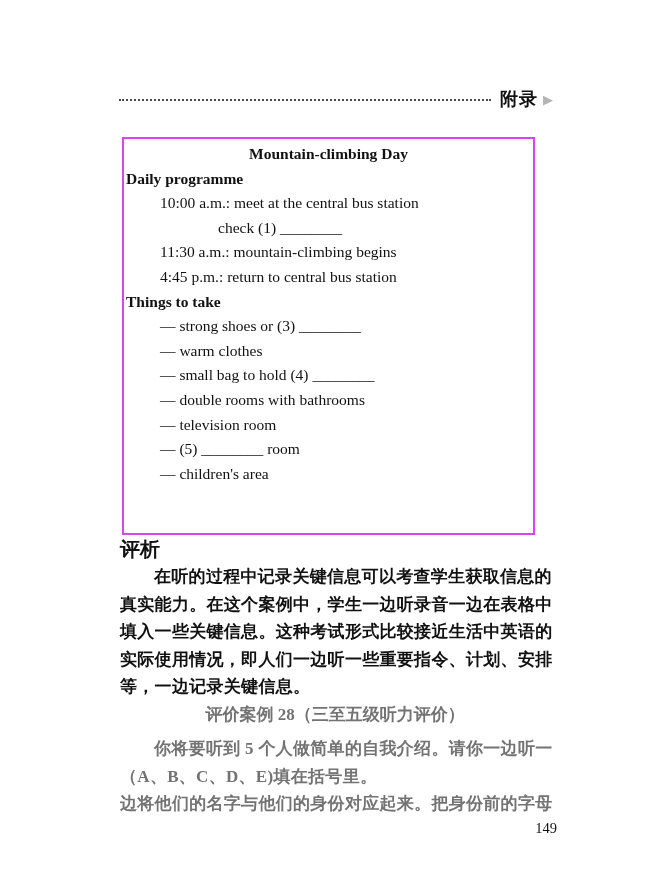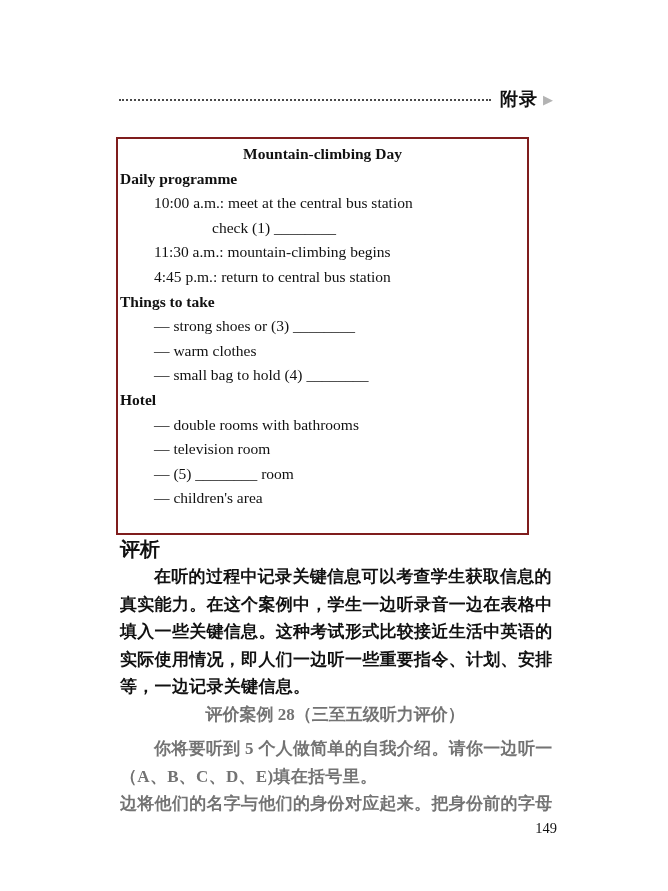--- a/index.html
+++ b/index.html
@@ -45,24 +45,24 @@
     margin-left: 5px;
     font-size: 13px;
     line-height: 13px;
     color: #b3b3b3;
   }
 
   
   .table-box {
     position: absolute;
     top: 137px;
-    left: 116px;
+    left: 122px;
     width: 409px;
     height: 391px;
-    border: 2px solid #7f1d1d;
+    border: 2px solid #d946ef;
     padding-top: 3px;
     font-size: 15.5px;
     line-height: 24.6px;
     color: #111111;
   }
   .t-title {
     text-align: center;
     font-weight: 700;
   }
   .t-heading {
@@ -138,21 +138,20 @@
     <div class="t-line ind1">10:00 a.m.: meet at the central bus station</div>
     <div class="t-line ind2">check (1) ________</div>
     <div class="t-line ind1">11:30 a.m.: mountain-climbing begins</div>
     <div class="t-line ind1">4:45 p.m.: return to central bus station</div>
 
     <div class="t-heading">Things to take</div>
     <div class="t-line ind1">— strong shoes or (3) ________</div>
     <div class="t-line ind1">— warm clothes</div>
     <div class="t-line ind1">— small bag to hold (4) ________</div>
 
-    <div class="t-heading">Hotel</div>
     <div class="t-line ind1">— double rooms with bathrooms</div>
     <div class="t-line ind1">— television room</div>
     <div class="t-line ind1">— (5) ________ room</div>
     <div class="t-line ind1">— children's area</div>
   </div>
 
   <div class="analysis">
     <div class="cn-heading">评析</div>
     <div class="cn-line first">在听的过程中记录关键信息可以考查学生获取信息的</div>
     <div class="cn-line">真实能力。在这个案例中，学生一边听录音一边在表格中</div>

